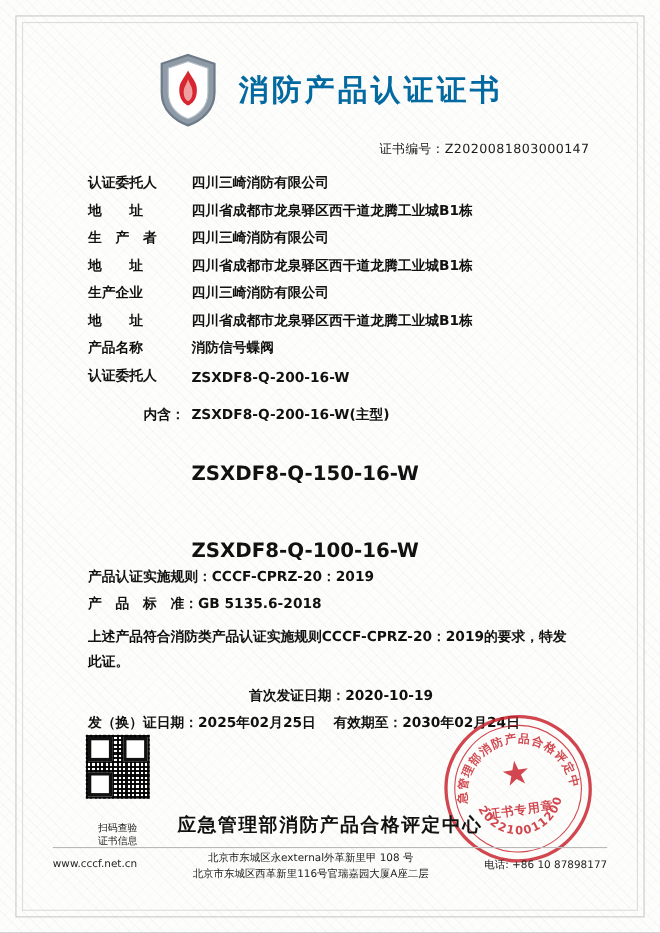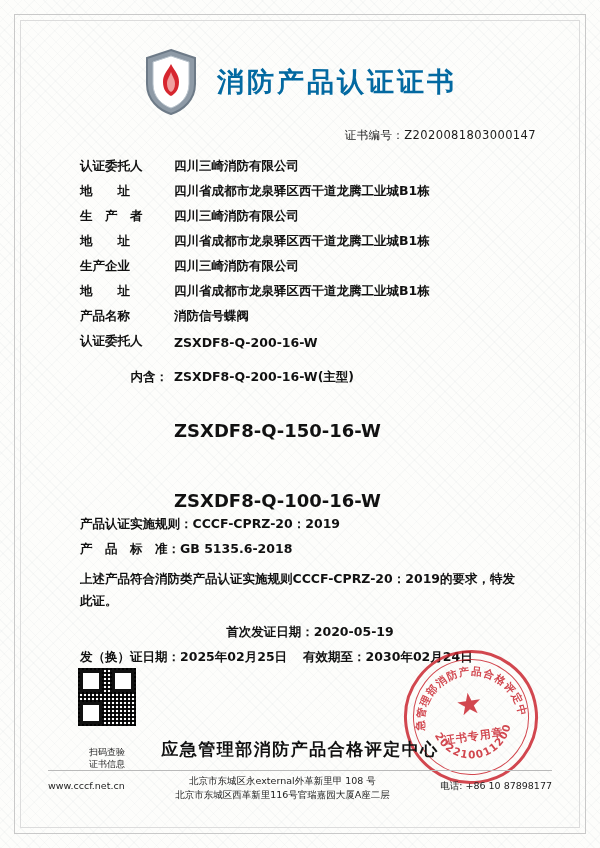--- a/index.html
+++ b/index.html
@@ -357,21 +357,21 @@
     <div class="wide-row">
       <span>产　品　标　准：</span><span>GB 5135.6-2018</span>
     </div>
 
     <div class="statement">
       <div>上述产品符合消防类产品认证实施规则CCCF-CPRZ-20：2019的要求，特发</div>
       <div>此证。</div>
     </div>
 
     <div class="date-first">
-      <span>首次发证日期：</span><span>2020-05-19</span>
+      <span>首次发证日期：</span><span>2020-10-19</span>
     </div>
     <div class="date-reissue">
       <span>发（换）证日期：</span><span>2025年02月25日</span><span class="gap"></span><span>有效期至：</span><span>2030年02月24日</span>
     </div>
   </div>
 
 
   <div class="qr-wrap">
     <div class="qr">
       <div class="qr-inner"></div>

